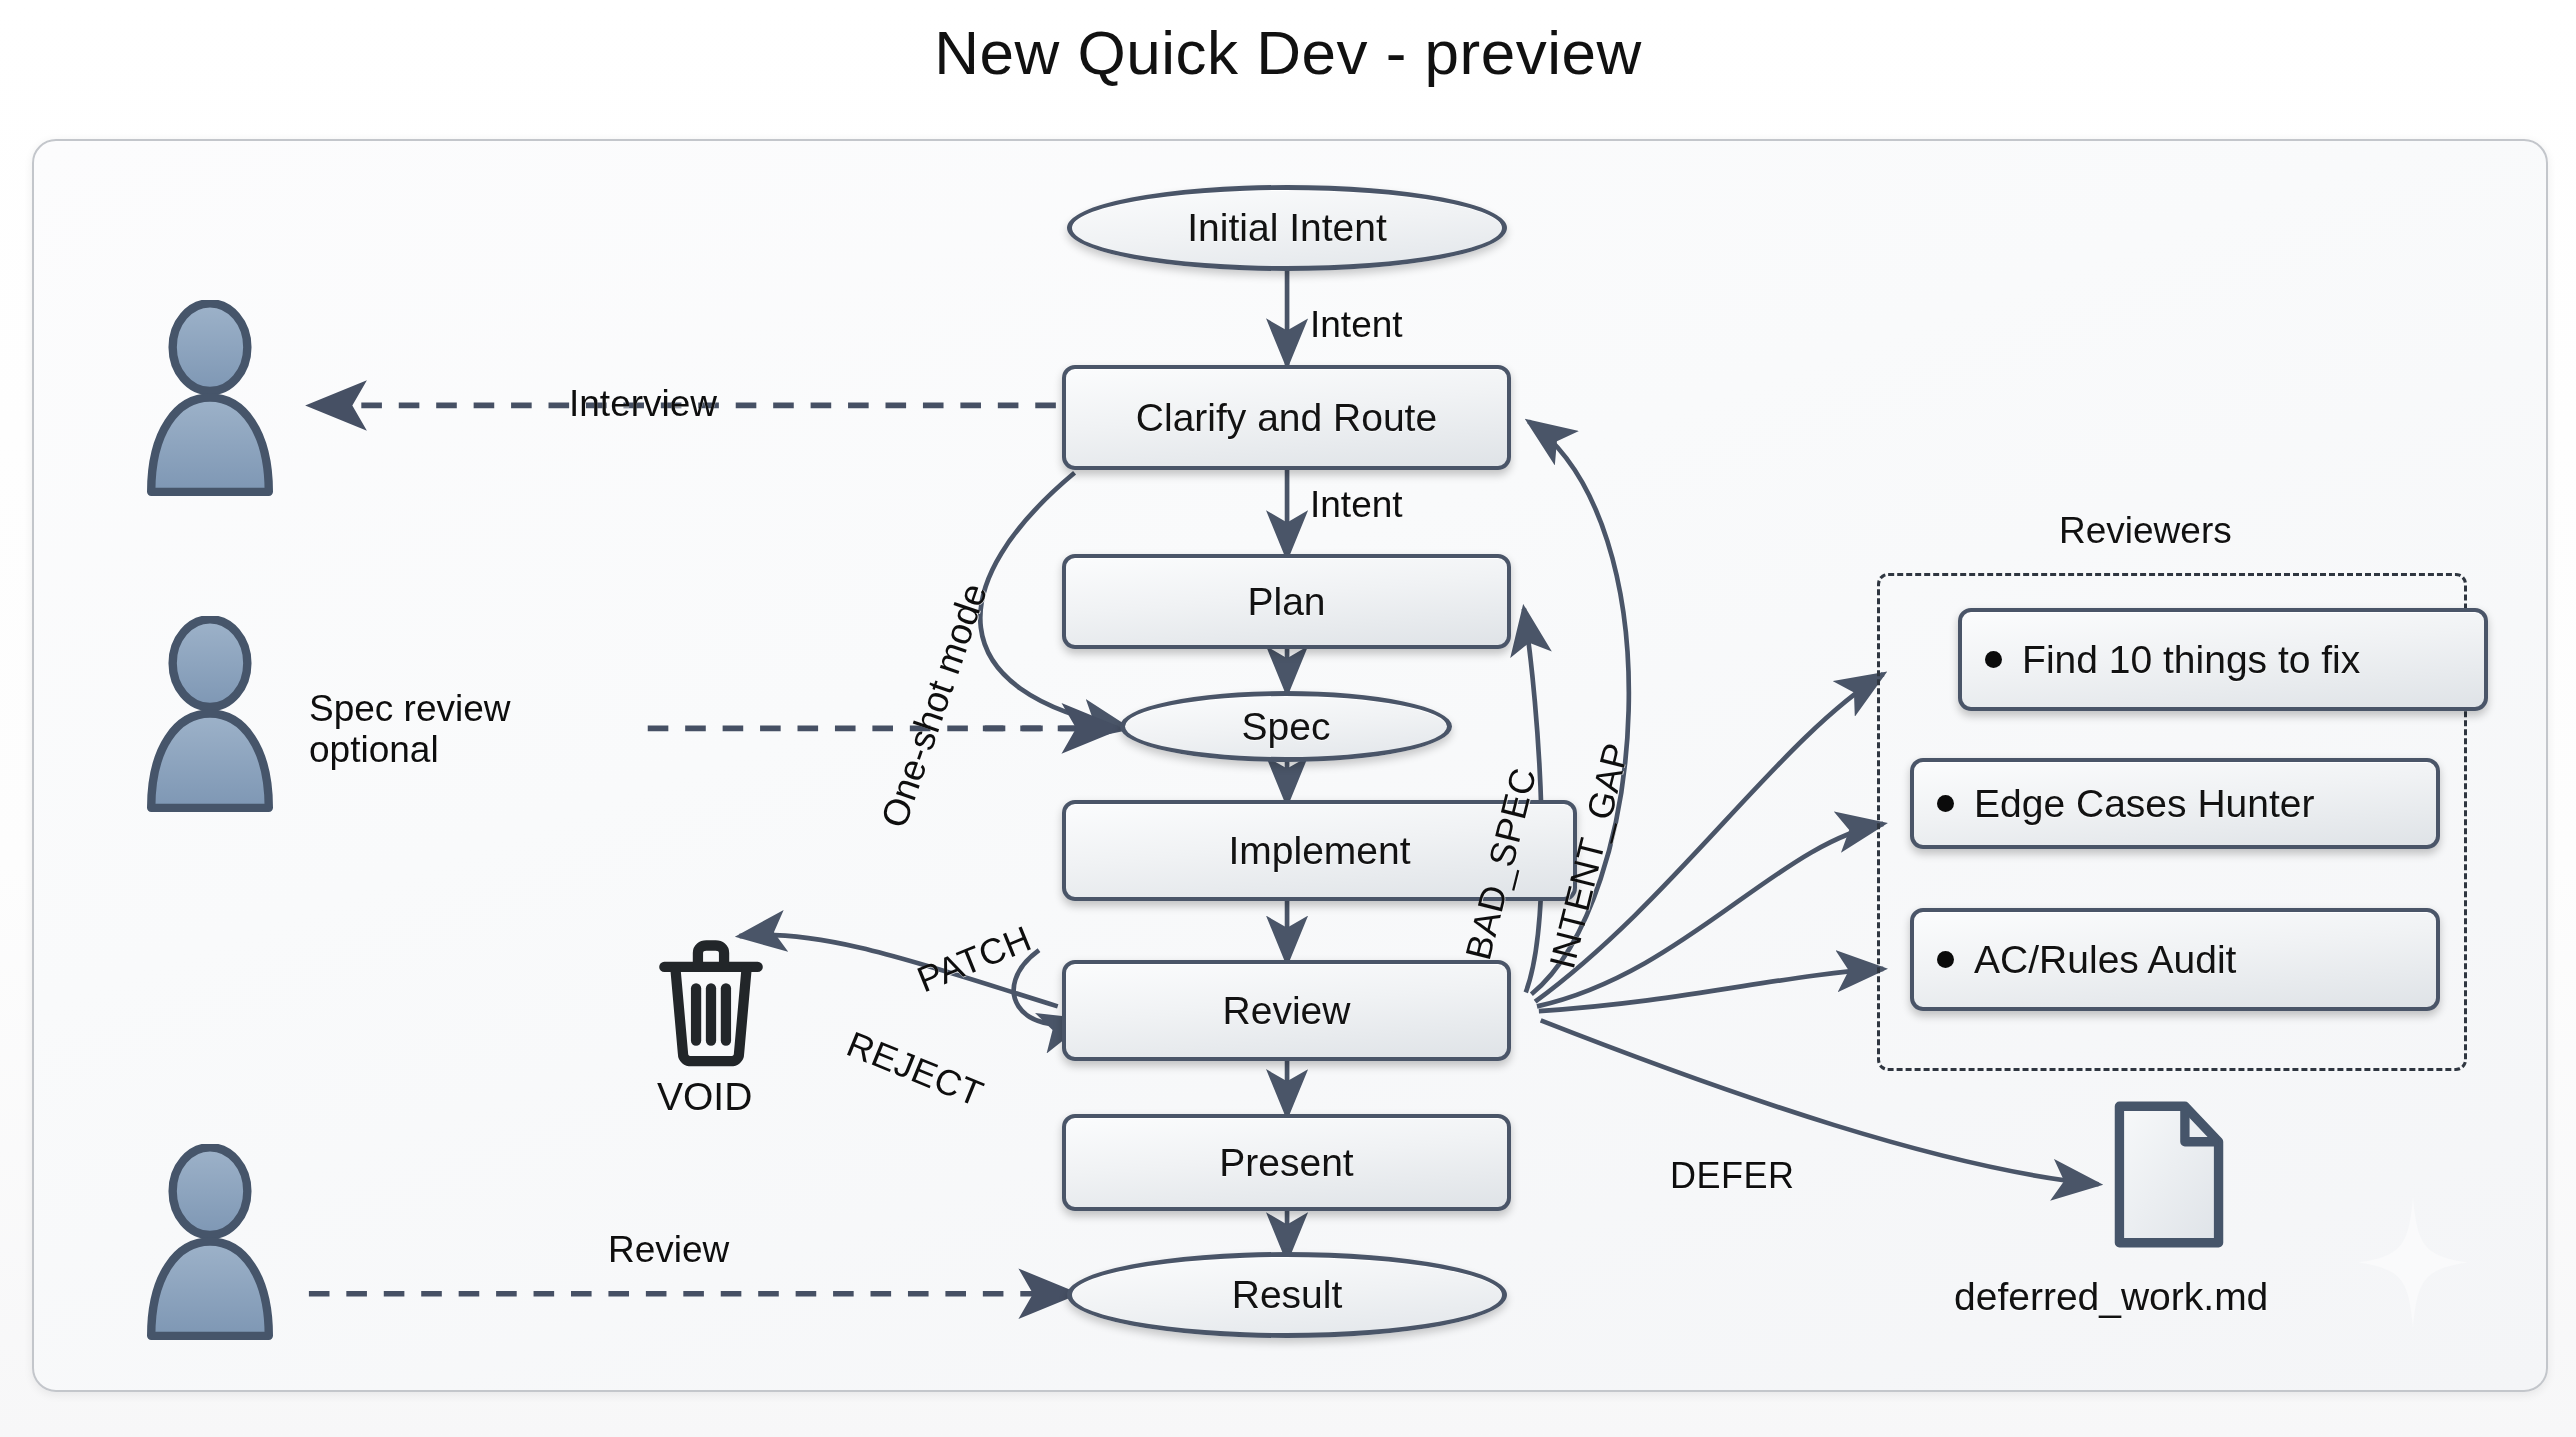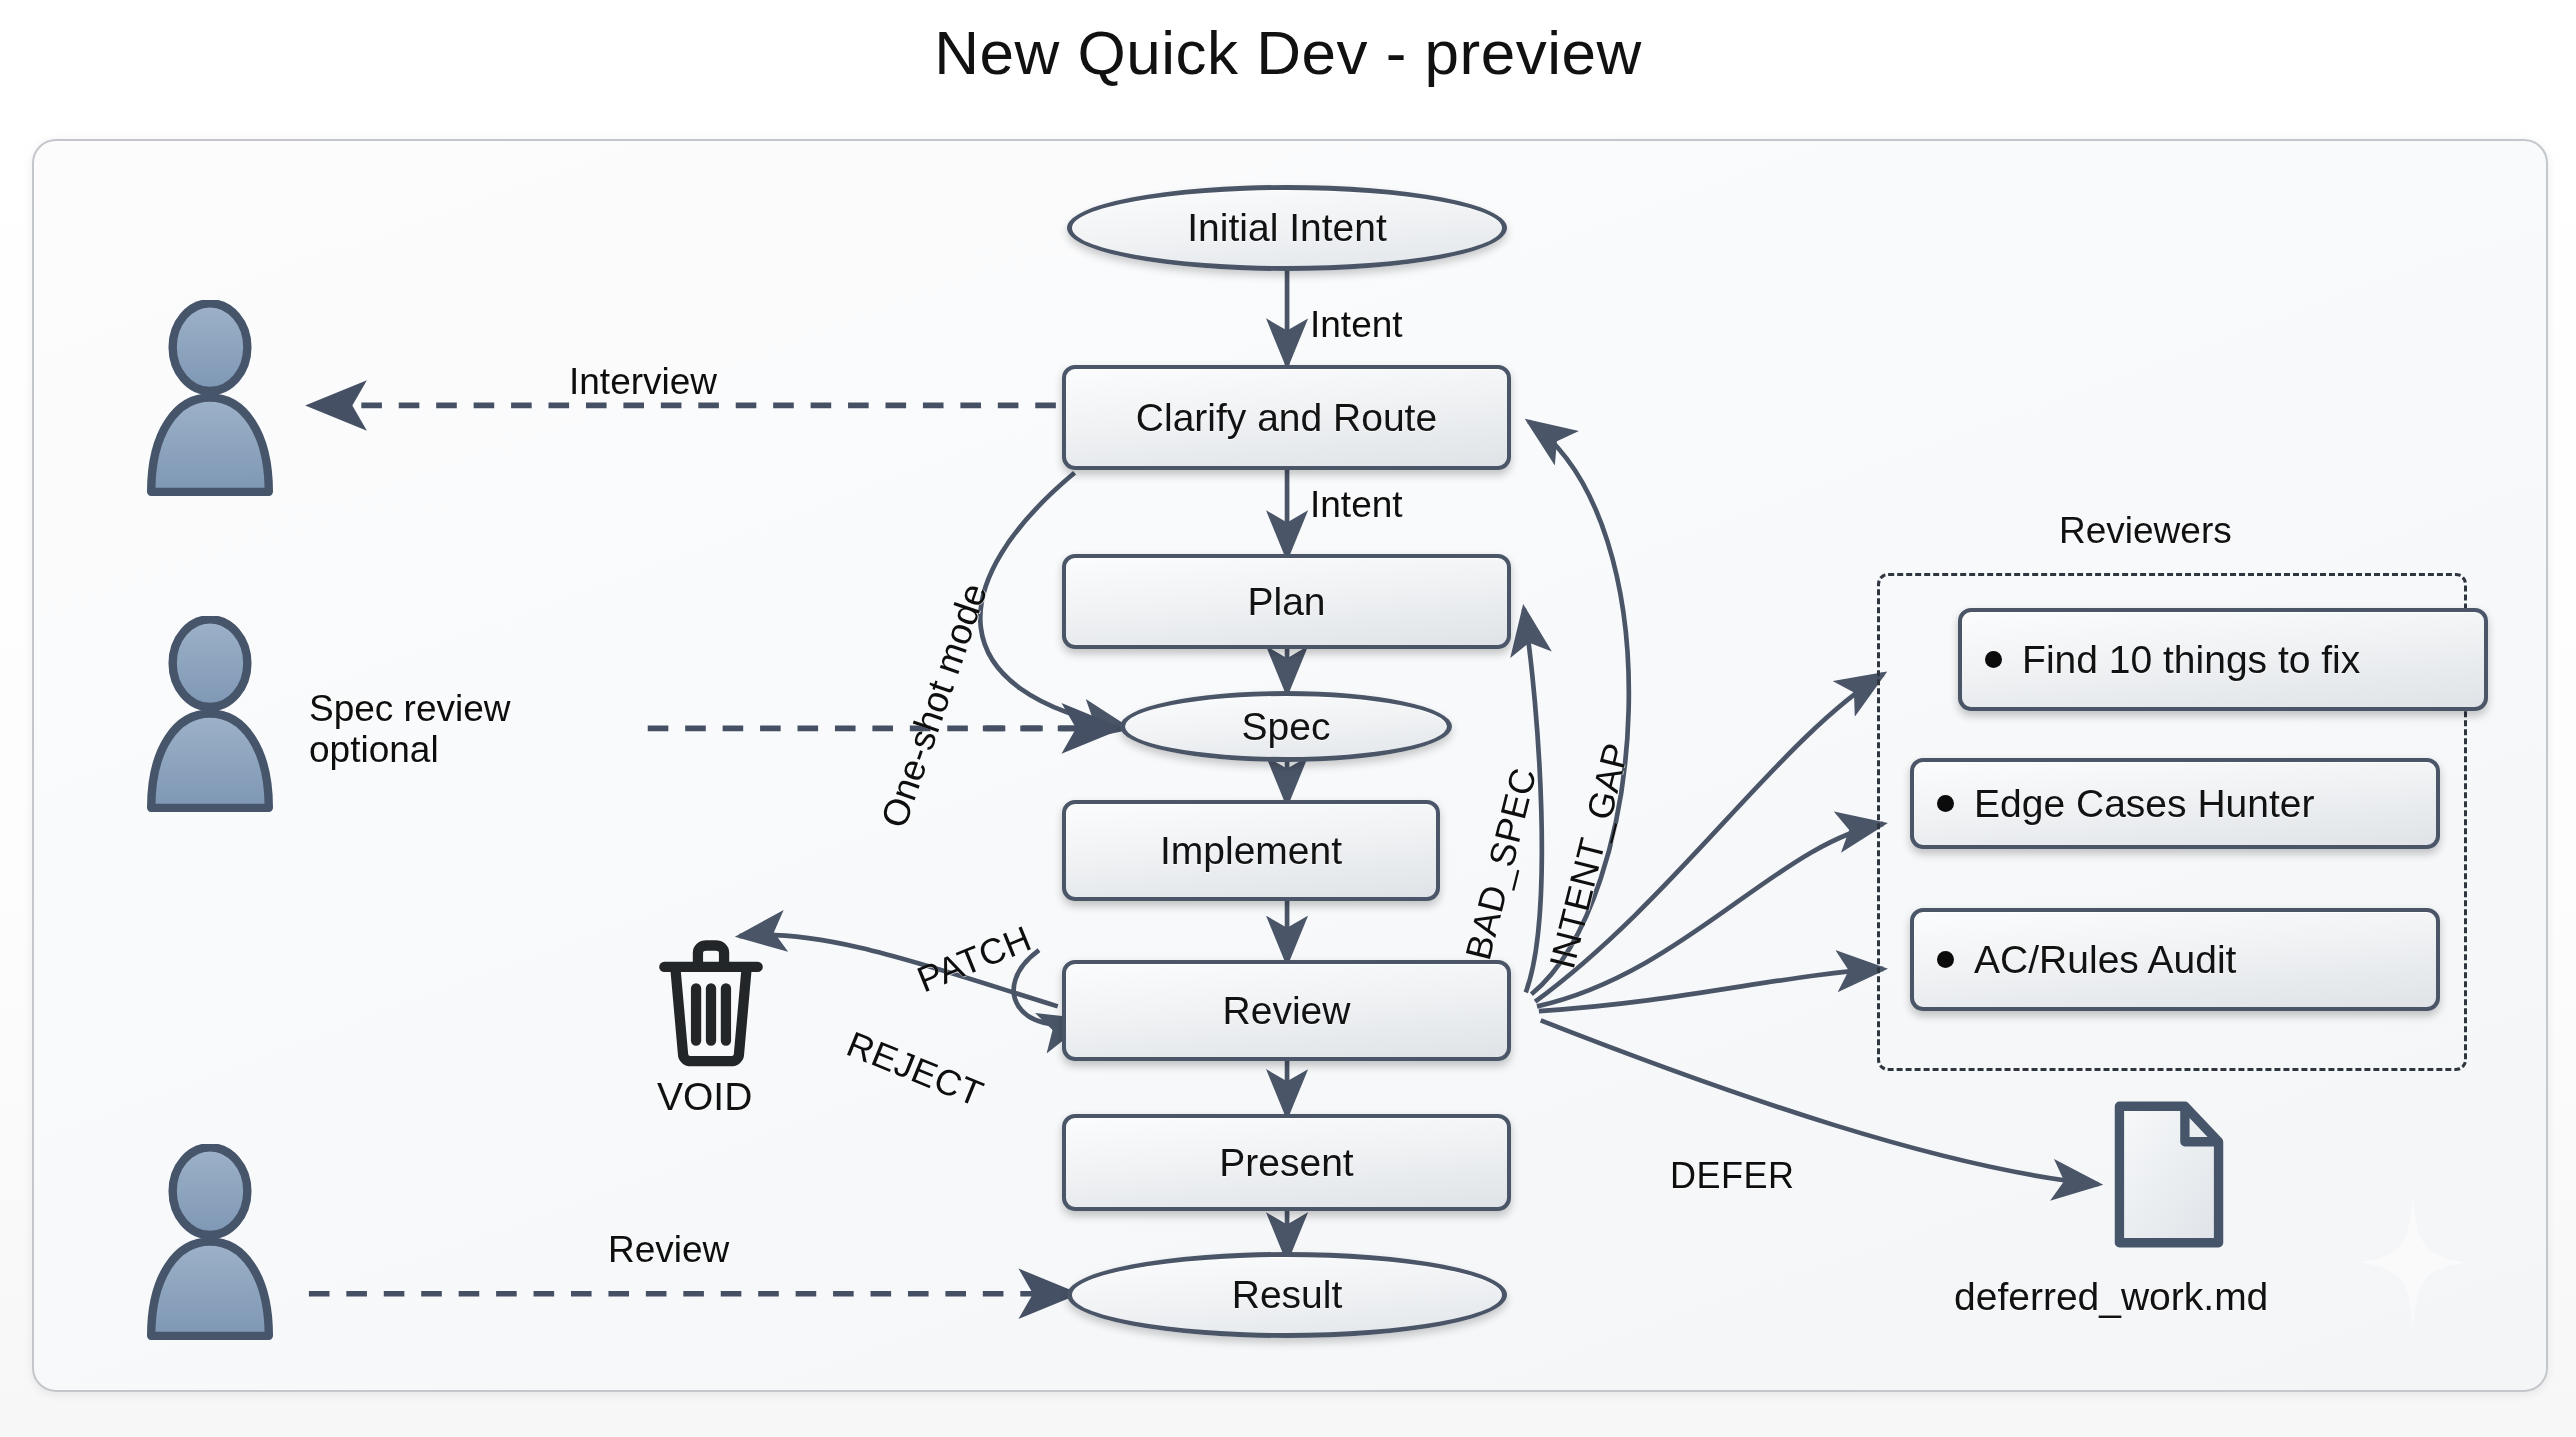--- a/index.html
+++ b/index.html
@@ -170,21 +170,21 @@
   </div>
 
   <div class="node" style="left:1062px;top:365px;width:449px;height:105px;">
     <span>Clarify and Route</span>
   </div>
 
   <div class="oval" style="left:1120px;top:691px;width:332px;height:71px;">
     <span>Spec</span>
   </div>
 
-  <div class="node" style="left:1062px;top:800px;width:378px;height:101px;">
+  <div class="node" style="left:1062px;top:800px;width:515px;height:101px;">
     <span>Implement</span>
   </div>
 
   <div class="node" style="left:1062px;top:960px;width:449px;height:101px;">
     <span>Review</span>
   </div>
 
   <div class="node" style="left:1062px;top:1114px;width:449px;height:97px;">
     <span>Present</span>
   </div>
@@ -270,21 +270,21 @@
   <div class="lbl rot" style="left:913px;top:791px;transform:rotate(-71deg);">One-shot mode</div>
 
   <div class="lbl caps rot" style="left:1498px;top:922px;transform:rotate(-76deg);">BAD_SPEC</div>
   <div class="lbl caps rot" style="left:1582px;top:931px;transform:rotate(-76deg);">INTENT_GAP</div>
 
   <div class="lbl caps rot" style="left:927px;top:959px;transform:rotate(-22deg);">PATCH</div>
   <div class="lbl caps rot" style="left:841px;top:1020px;transform:rotate(22deg);">REJECT</div>
 
   <div class="lbl caps" style="left:1670px;top:1123px;margin-top:32px;">DEFER</div>
 
-  <div class="lbl" style="left:569px;top:361px;">Interview</div>
+  <div class="lbl" style="left:569px;top:383px;">Interview</div>
 
   <div class="lbl two" style="left:309px;top:688px;">Spec review
 optional</div>
 
   <div class="lbl" style="left:608px;top:1229px;">Review</div>
 
 </div>
 
 
 </body></html>

